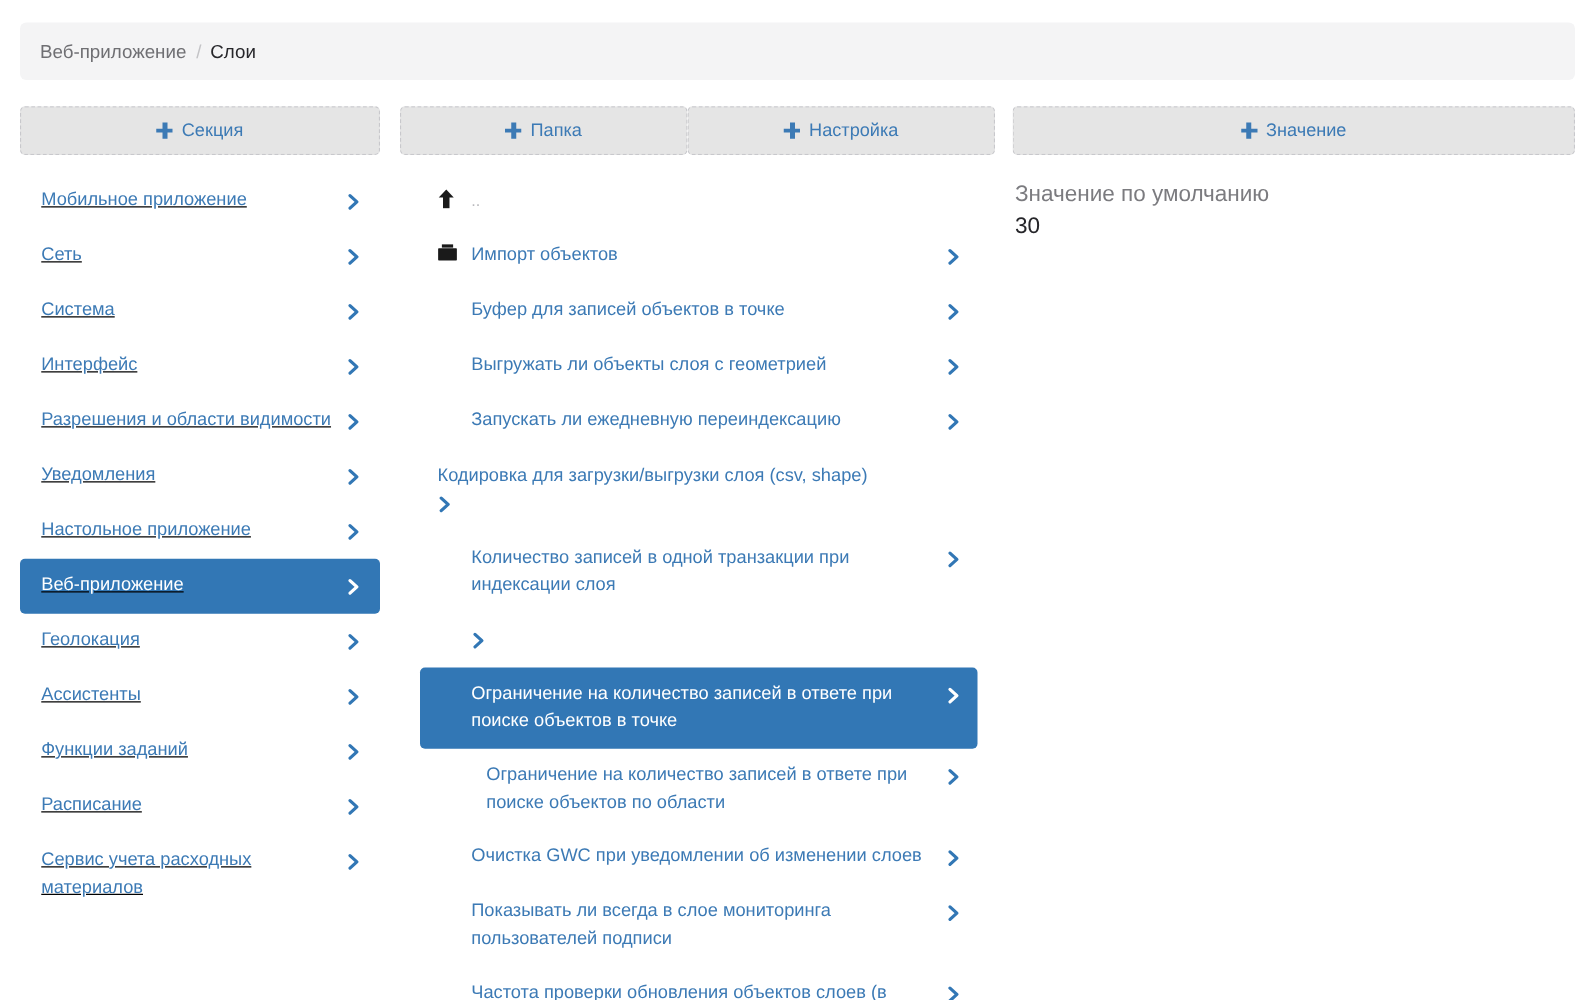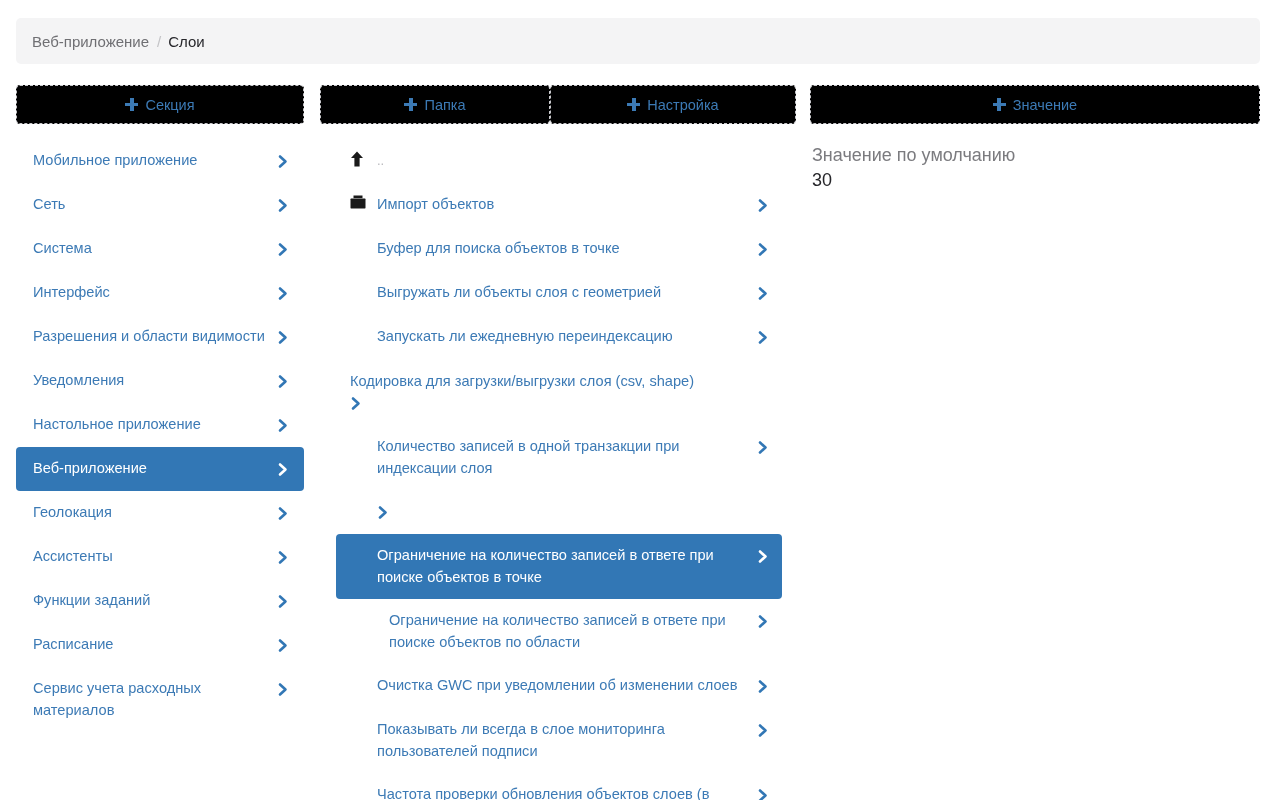--- a/index.html
+++ b/index.html
@@ -37,42 +37,42 @@
   .col-sections  { width: 320px; padding: 0 16px; }
   .col-folders   { width: 230px; padding: 0 0 0 0; }
   .col-settings  { width: 246px; }
   .col-values    { width: 480px; padding: 0 16px 0 14px; }
 
   
   .add-btn {
     height: 39px;
     border: 1px dashed #c8c8cc;
     border-radius: 4px;
-    background: #000000;
+    background: #e5e5e5;
     color: #3c7ab5;
     font-size: 14.5px;
     display: flex; align-items: center; justify-content: center;
     gap: 7px;
     cursor: pointer;
     user-select: none;
   }
   .plus-icon {
     display: inline-block;
     width: 13px; height: 13px;
     position: relative;
     flex: 0 0 auto;
   }
   .plus-icon::before, .plus-icon::after {
     content: ""; position: absolute; background: #3c7ab5;
   }
   .plus-icon::before { left: 0; top: 4.6px; width: 13px; height: 3.8px; }
   .plus-icon::after  { top: 0; left: 4.6px; height: 13px; width: 3.8px; }
 
   
-  .list { margin-top: 15px; }
+  .list { margin-top: 15px; text-decoration: underline; }
   .row {
     display: flex; align-items: flex-start;
     padding: 11px 12px 11px 16px;
     border-radius: 4px;
     cursor: pointer;
     min-height: 20px;
   }
   .row.selected { background: #3277b5; }
   .row-icon {
     flex: 0 0 auto;
@@ -284,21 +284,21 @@
         </span>
         <span class="row-label">Импорт объектов</span>
         <span class="chev">
           <svg width="13" height="21" viewBox="0 0 13 21">
             <path d="M3 5.5 L8.5 10.5 L3 15.5" fill="none" stroke-width="2.6" stroke-linecap="round" stroke-linejoin="round"></path>
           </svg>
         </span>
       </div>
       <div class="row" style="padding-left: 14px;">
         <span class="row-icon"></span>
-        <span class="row-label">Буфер для поиска объектов в точке</span>
+        <span class="row-label">Буфер для записей объектов в точке</span>
         <span class="chev">
           <svg width="13" height="21" viewBox="0 0 13 21">
             <path d="M3 5.5 L8.5 10.5 L3 15.5" fill="none" stroke-width="2.6" stroke-linecap="round" stroke-linejoin="round"></path>
           </svg>
         </span>
       </div>
       <div class="row" style="padding-left: 14px;">
         <span class="row-icon"></span>
         <span class="row-label">Выгружать ли объекты слоя с геометрией</span>
         <span class="chev">

